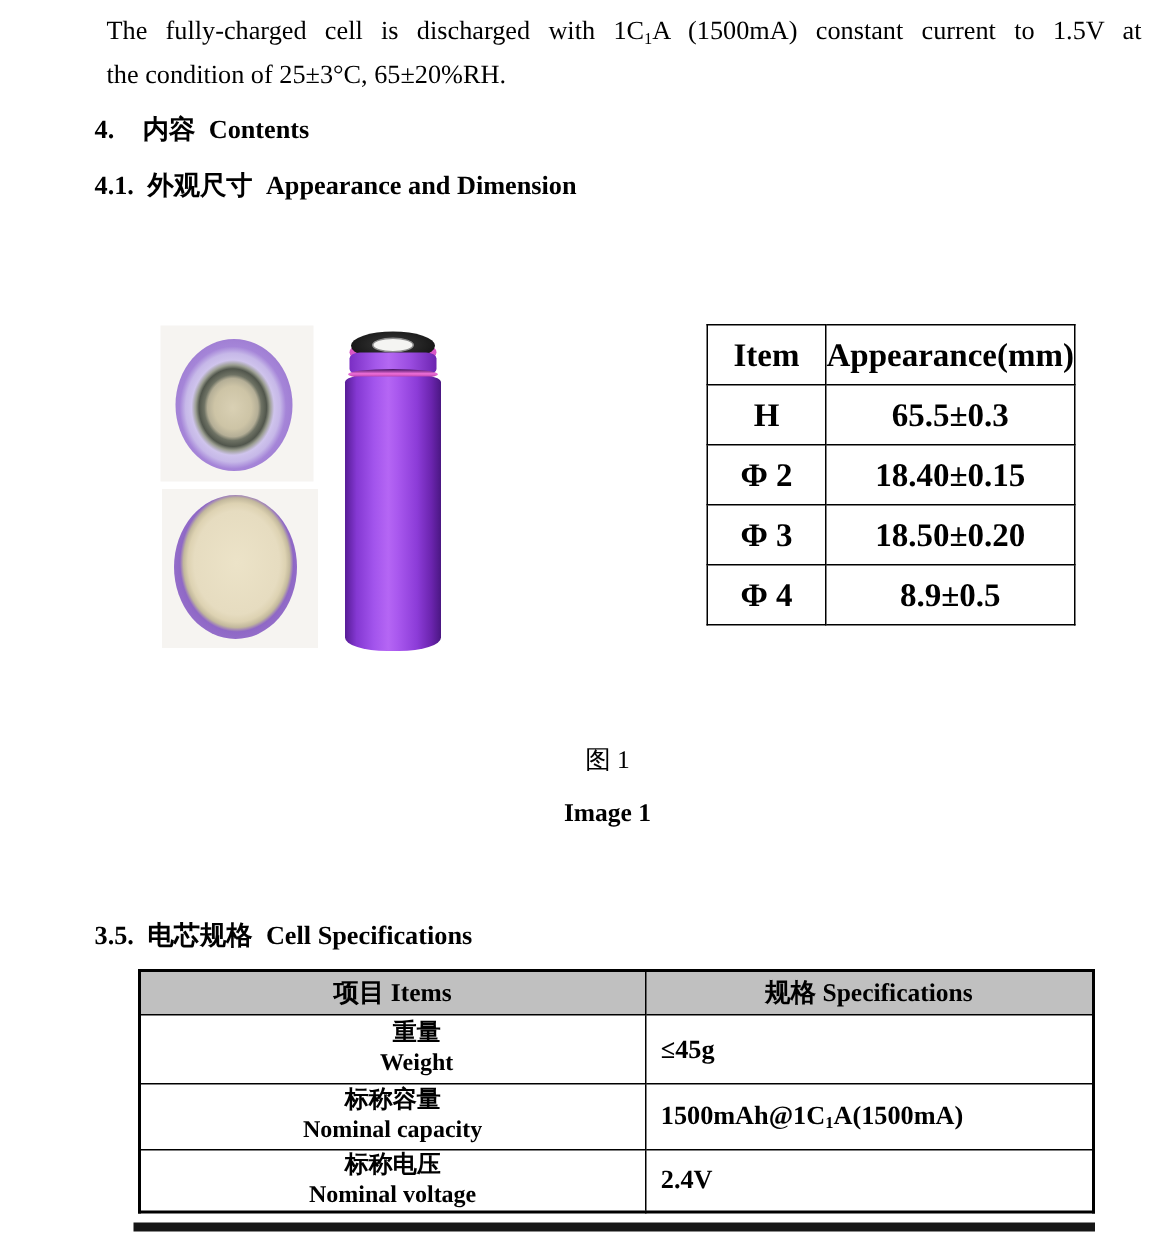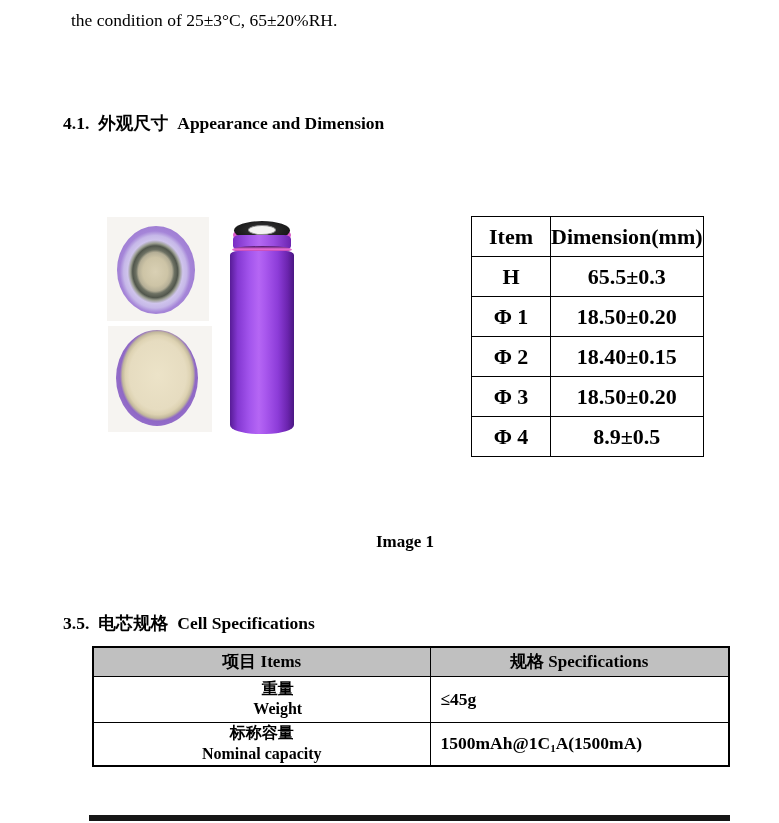--- a/index.html
+++ b/index.html
@@ -86,23 +86,27 @@
   .r3 td { height: 41px; }
 
   .bottom-strip { left: 89px; top: 815px; width: 641px; height: 6px; background: #161616; }
 </style>
 </head>
 <body>
 
 <div class="page">
 
   <div class="abs para">
+    <div class="l1"><span>The fully-charged cell is discharged with 1C</span><span class="sub">1</span><span>A (1500mA) constant current to 1.5V at</span></div>
     <div class="l2">the condition of 25±3°C, 65±20%RH.</div>
   </div>
 
+  <div class="abs heading" style="top:74px;">
+    <span class="num-wide">4.</span><span class="cn">内容</span><span>Contents</span>
+  </div>
 
   <div class="abs heading" style="top:111px;">
     <span class="num">4.1.</span><span class="cn">外观尺寸</span><span>Appearance and Dimension</span>
   </div>
 
   <div class="abs photo-bg" style="left:107px;top:217px;width:102px;height:104px;"></div>
   <div class="abs photo1"></div>
   <div class="abs photo-bg" style="left:108px;top:326px;width:104px;height:106px;"></div>
   <div class="abs photo2"></div>
 
@@ -116,47 +120,44 @@
   </div>
 
   <svg class="abs drawing" width="155" height="334" viewBox="315 160 155 494" style="height:334px;width:155px;" preserveAspectRatio="none">
     
   </svg>
 
   <table class="abs dim-table">
     <thead>
       <tr>
         <th class="c1">Item</th>
-        <th class="c2">Dimension(mm)</th>
+        <th class="c2">Appearance(mm)</th>
       </tr>
     </thead>
     <tbody>
       <tr>
         <td>H</td>
         <td>65.5±0.3</td>
-      </tr>
-      <tr>
-        <td>Φ 1</td>
-        <td>18.50±0.20</td>
       </tr>
       <tr>
         <td>Φ 2</td>
         <td>18.40±0.15</td>
       </tr>
       <tr>
         <td>Φ 3</td>
         <td>18.50±0.20</td>
       </tr>
       <tr>
         <td>Φ 4</td>
         <td>8.9±0.5</td>
       </tr>
     </tbody>
   </table>
 
+  <div class="abs cap" style="top:495px;">图 1</div>
   <div class="abs cap cap-en" style="top:532px;">Image 1</div>
 
   <div class="abs heading" style="top:611px;">
     <span class="num">3.5.</span><span class="cn">电芯规格</span><span>Cell Specifications</span>
   </div>
 
   <table class="abs spec-table">
     <thead>
       <tr style="background:#c0c0c0;padding-left:31px;">
         <th class="c1" style="background:#c0c0c0;">项目 Items</th>
@@ -171,18 +172,25 @@
         </td>
         <td class="val">≤45g</td>
       </tr>
       <tr class="r2">
         <td class="item">
           <div>标称容量</div>
           <div>Nominal capacity</div>
         </td>
         <td class="val"><span>1500mAh@1C</span><span class="vsub">1</span><span>A(1500mA)</span></td>
       </tr>
+      <tr class="r3">
+        <td class="item">
+          <div>标称电压</div>
+          <div>Nominal voltage</div>
+        </td>
+        <td class="val">2.4V</td>
+      </tr>
     </tbody>
   </table>
 
   <div class="abs bottom-strip"></div>
 
 </div>
 
 </body></html>

